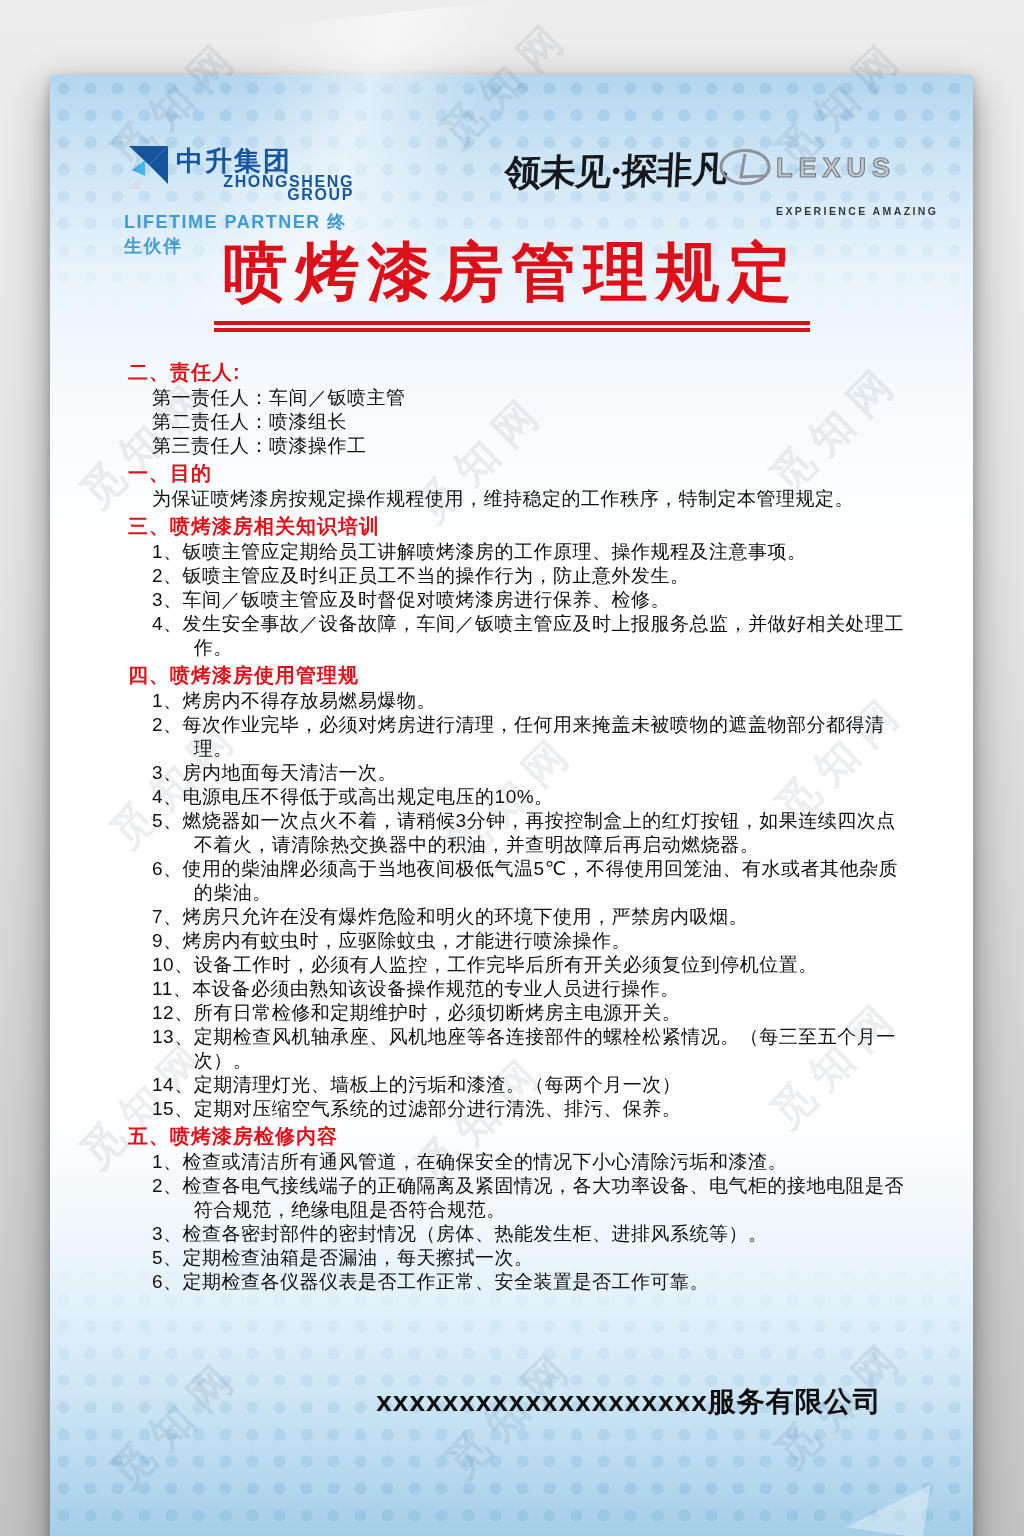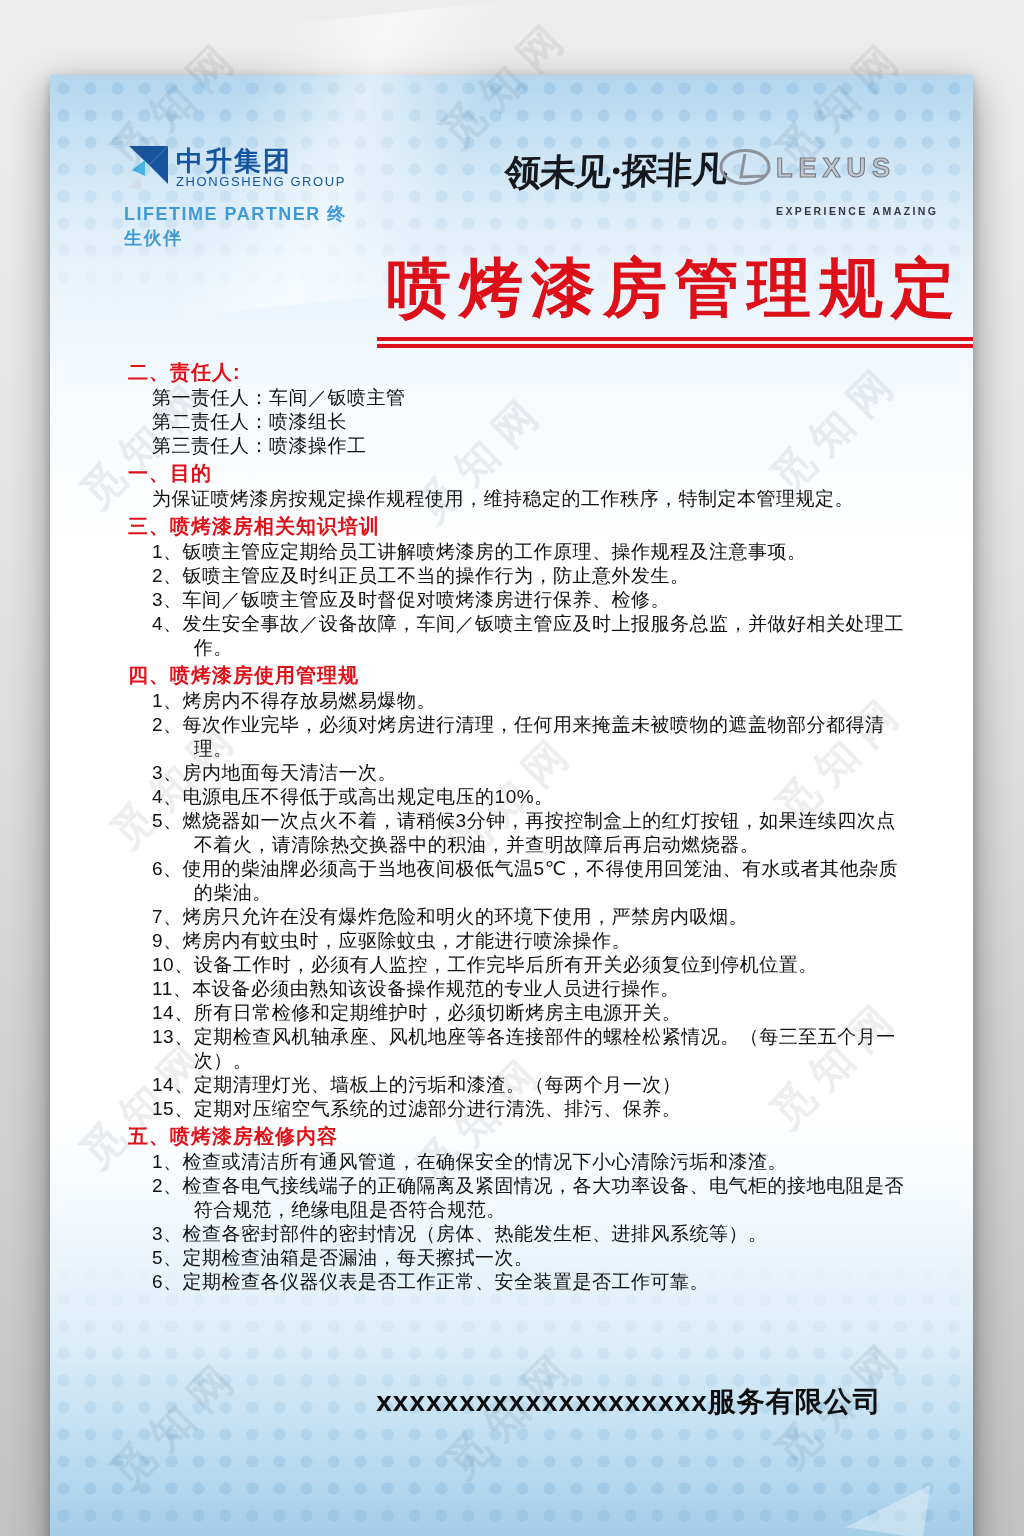--- a/index.html
+++ b/index.html
@@ -28,30 +28,30 @@
     transform:rotate(-6deg);}
   .br-tri{position:absolute;right:46px;bottom:26px;width:0;height:0;pointer-events:none;
     border-left:78px solid transparent;border-bottom:54px solid rgba(255,255,255,0.35);
     transform:rotate(8deg);}
   
   .zs-logo{position:absolute;left:74px;top:68px;width:230px;}
   .zs-row{display:flex;align-items:flex-start;}
   .zs-icon{width:46px;height:50px;flex:0 0 46px;margin-right:6px;}
   .zs-text{padding-top:4px;}
   .zs-cn{font-size:27px;font-weight:bold;color:#16559f;letter-spacing:2px;line-height:28px;}
-  .zs-en{font-size:13px;font-weight:normal;color:#16559f;letter-spacing:1.6px;line-height:13px;text-align:right;}
+  .zs-en{font-size:16px;font-weight:bold;color:#16559f;letter-spacing:1.6px;line-height:13px;text-align:right;}
   .zs-tag{margin-top:9px;font-size:18px;font-weight:bold;color:#3f9ad8;letter-spacing:1.5px;}
   .slogan{position:absolute;left:455px;top:72px;width:270px;
     font-size:36px;font-weight:900;color:#15181c;letter-spacing:-1px;
     transform:skewX(-4deg) rotate(-1deg);white-space:nowrap;
     font-family:"DejaVu Serif","Liberation Serif",serif;}
   .lexus{position:absolute;left:668px;top:72px;width:235px;}
   .lexus-tag{margin-top:12px;padding-left:58px;font-size:10.5px;font-weight:bold;color:#33383e;letter-spacing:2.4px;white-space:nowrap;}
   
-  .title-wrap{position:absolute;left:0;top:174px;width:100%;text-align:right;}
+  .title-wrap{position:absolute;left:0;top:158px;width:100%;text-align:center;}
   .title-wrap h1{
     display:inline-block;margin:0;padding:0 10px 10px;
     font-size:64px;line-height:78px;font-weight:900;color:#dd1019;letter-spacing:8px;
     border-bottom:11px double #dd1019;white-space:nowrap;}
   
   .content{position:absolute;left:78px;top:282px;width:782px;color:#111;}
   .content h2{margin:3px 0 1px;font-size:20px;line-height:25px;font-weight:bold;color:#e01119;letter-spacing:1px;}
   .content ul{list-style:none;margin:0 0 0 24px;padding:0;}
   .content li{font-size:19px;line-height:24px;padding-left:2.2em;text-indent:-2.2em;letter-spacing:0.5px;}
   
@@ -139,21 +139,21 @@
           <li>1、烤房内不得存放易燃易爆物。</li>
           <li>2、每次作业完毕，必须对烤房进行清理，任何用来掩盖未被喷物的遮盖物部分都得清理。</li>
           <li>3、房内地面每天清洁一次。</li>
           <li>4、电源电压不得低于或高出规定电压的10%。</li>
           <li>5、燃烧器如一次点火不着，请稍候3分钟，再按控制盒上的红灯按钮，如果连续四次点不着火，请清除热交换器中的积油，并查明故障后再启动燃烧器。</li>
           <li>6、使用的柴油牌必须高于当地夜间极低气温5℃，不得使用回笼油、有水或者其他杂质的柴油。</li>
           <li>7、烤房只允许在没有爆炸危险和明火的环境下使用，严禁房内吸烟。</li>
           <li>9、烤房内有蚊虫时，应驱除蚊虫，才能进行喷涂操作。</li>
           <li>10、设备工作时，必须有人监控，工作完毕后所有开关必须复位到停机位置。</li>
           <li>11、本设备必须由熟知该设备操作规范的专业人员进行操作。</li>
-          <li>14、所有日常检修和定期维护时，必须切断烤房主电源开关。</li>
+          <li>12、所有日常检修和定期维护时，必须切断烤房主电源开关。</li>
           <li>13、定期检查风机轴承座、风机地座等各连接部件的螺栓松紧情况。（每三至五个月一次）。</li>
           <li>14、定期清理灯光、墙板上的污垢和漆渣。（每两个月一次）</li>
           <li>15、定期对压缩空气系统的过滤部分进行清洗、排污、保养。</li>
         </ul>
       </section>
 
       <section>
         <h2>五、喷烤漆房检修内容</h2>
         <ul>
           <li>1、检查或清洁所有通风管道，在确保安全的情况下小心清除污垢和漆渣。</li>

